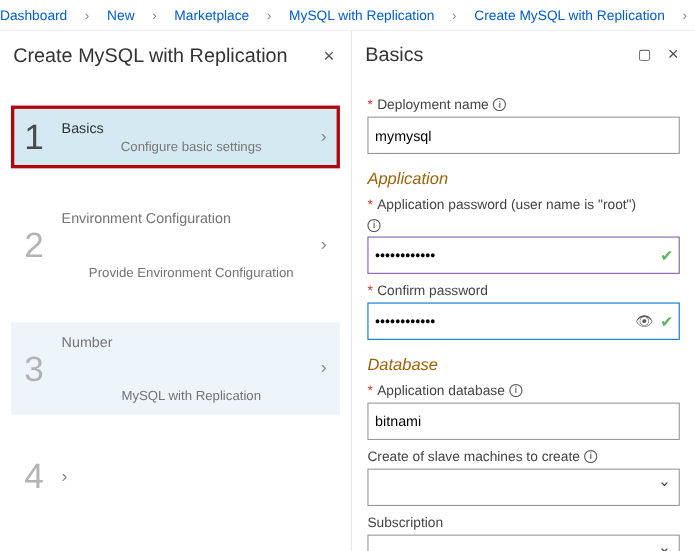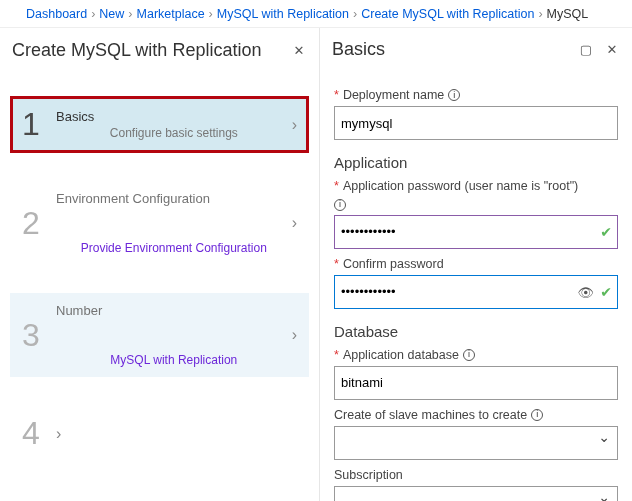--- a/index.html
+++ b/index.html
@@ -1,40 +1,40 @@
 <!DOCTYPE html>
 <html><head>
 <meta charset="utf-8">
 <style>
   * { box-sizing: border-box; margin: 0; padding: 0; font-family: "Segoe UI", Arial, sans-serif; }
   body { background: #fff; color: #333; width: 632px; height: 501px; overflow: hidden; font-size: 13px; }
-  .breadcrumb { height: 28px; padding: 0 26px; display: flex; align-items: center; gap: 4px; color: #00648f; font-size: 12.5px; border-bottom: 1px solid #eee; white-space: nowrap; overflow: hidden; }
+  .breadcrumb { height: 28px; padding: 0 0; display: flex; align-items: center; gap: 16px; color: #00648f; font-size: 12.5px; border-bottom: 1px solid #eee; white-space: nowrap; overflow: hidden; }
   .breadcrumb .bc { color: #015cda; cursor: pointer; }
   .breadcrumb .sep { color: #888; }
   .panels { display: flex; height: 473px; }
   .left { width: 320px; border-right: 1px solid #e6e6e6; display: flex; flex-direction: column; }
   .right { flex: 1; display: flex; flex-direction: column; }
   .blade-head { height: 44px; padding: 0 12px; display: flex; align-items: center; justify-content: space-between; }
   .blade-title { font-size: 18px; color: #333; font-weight: 400; }
   .head-icons { display: flex; gap: 10px; color: #555; }
   .head-icons span { cursor: pointer; width: 16px; height: 16px; display: flex; align-items: center; justify-content: center; }
   .steps { padding: 24px 10px 0 10px; }
   .step { display: flex; align-items: center; padding: 10px 12px; margin-bottom: 28px; cursor: pointer; position: relative; }
   .step.active { background: #d4e9f1; border: 3px solid #b4050f; padding: 7px 9px; }
   .step.summary-bg { background: #edf5fa; }
   .step .num { font-size: 32px; font-weight: 300; width: 34px; color: #4a4a4a; }
   .step.dim .num, .step.dim .stxt { color: #b3b3b3; }
   .step .stxt { flex: 1; }
   .step .t1 { font-size: 13px; color: #333; }
   .step.dim .t1 { color: #737373; }
   .step .t2 { font-size: 12px; color: #777; margin-top: 2px; text-align: center; }
-  .step.dim .t2 { color: #6d28d9; margin-top: 35px; }
+  .step.dim .t2 { color: #737373; margin-top: 35px; }
   .step .chev { color: #888; font-size: 16px; }
   .form { padding: 10px 14px 0 14px; overflow-y: auto; }
-  .sect { font-size: 15px; color: #404040; margin-top: 14px; margin-bottom: 4px; }
+  .sect { font-size: 15px; color: #a16207; margin-top: 14px; margin-bottom: 4px; font-style: italic; }
   .label { font-size: 12.5px; color: #444; display: flex; align-items: center; gap: 4px; margin-top: 8px; }
   .req { color: #d33; }
   .info { display:inline-flex; align-items:center; justify-content:center; width:12px; height:12px; border-radius:50%; border:1px solid #555; font-size:9px; color:#333; line-height:1; }
   .field { position: relative; margin-top: 4px; }
   .field input, .field select { width: 100%; height: 26px; border: 1px solid #999; padding: 16px 6px; font-size: 13px; background: #fff; }
   .field.purple input { border-color: #8a5ca8; padding-right: 24px; }
   .field.blue input { border-color: #0078d4; padding-right: 44px; }
   .check { position: absolute; right: 6px; top: 50%; transform: translateY(-50%); color: #5cb85c; font-size: 14px; pointer-events: none; }
   .eye { position: absolute; right: 24px; top: 50%; transform: translateY(-50%); color: #555; font-size: 13px; cursor: pointer; }
   .field select { appearance: none; -webkit-appearance: none; background-image: none; }

